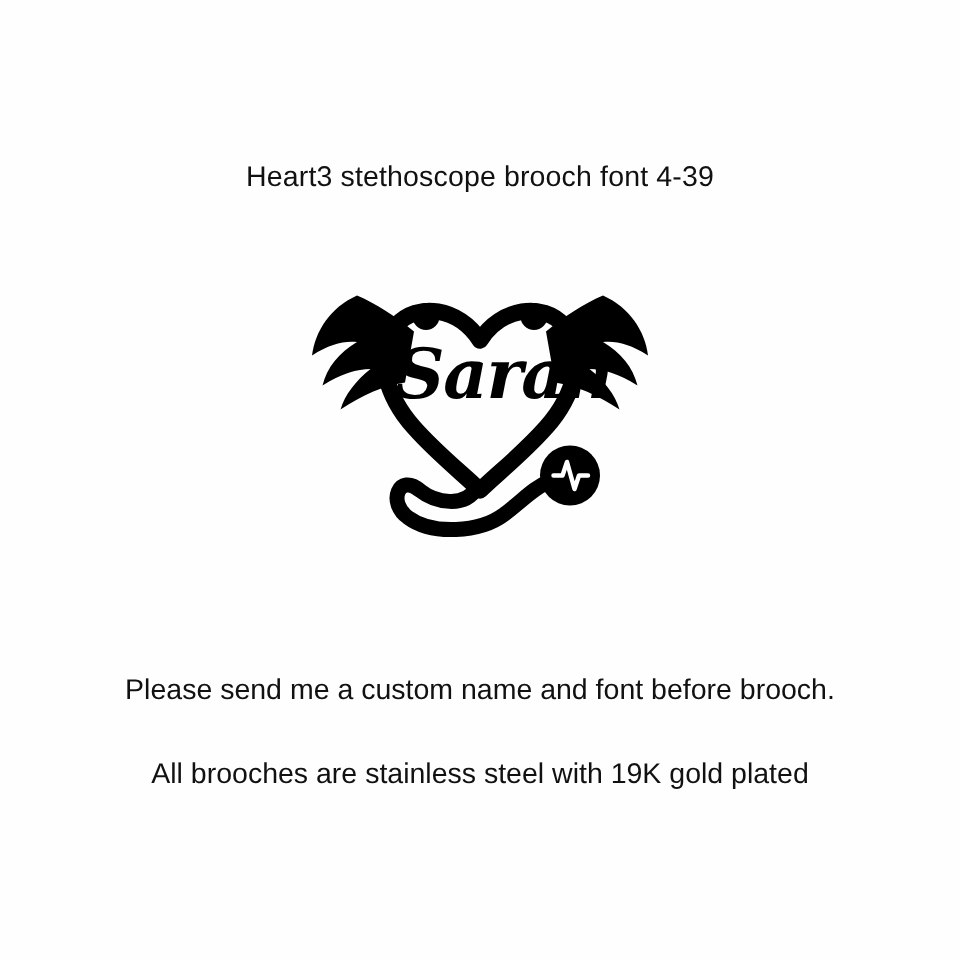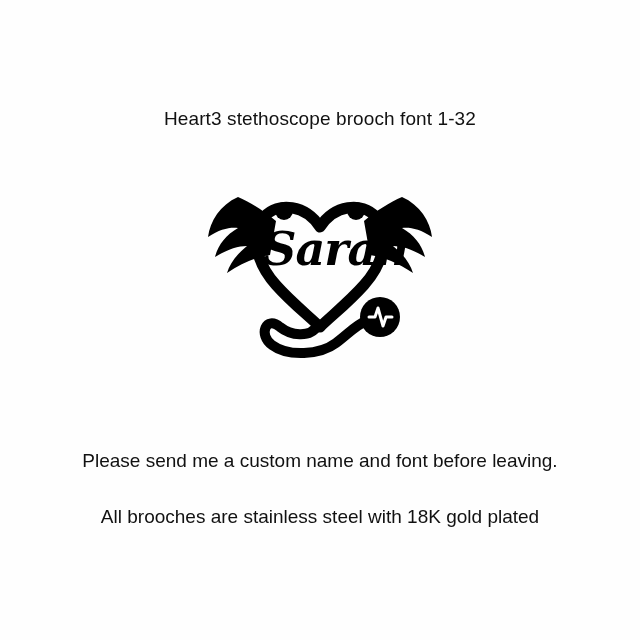--- a/index.html
+++ b/index.html
@@ -74,21 +74,21 @@
     text-align: center;
     font-size: 19px;
     color: #111111;
   }
 </style>
 </head>
 <body>
 
 <div class="page">
 
-  <div class="title-text">Heart3 stethoscope brooch font 1-32</div>
+  <div class="title-text">Heart3 stethoscope brooch font 4-39</div>
 
   <div class="artwork">
     <svg viewBox="0 0 280 200" xmlns="http://www.w3.org/2000/svg" aria-hidden="true">
       <g fill="#000000">
 
         <path d="M58 22 C40 30 30 46 28 62 C40 54 50 52 58 53 C46 60 38 70 35 82 C48 74 58 71 67 71 C57 79 50 88 47 98 C62 88 76 82 90 80 L96 46 C84 36 70 27 58 22 Z"></path>
 
         <path d="M222 22 C240 30 250 46 252 62 C240 54 230 52 222 53 C234 60 242 70 245 82 C232 74 222 71 213 71 C223 79 230 88 233 98 C218 88 204 82 190 80 L184 46 C196 36 210 27 222 22 Z"></path>
       </g>
 
@@ -110,17 +110,17 @@
                C168 159 176 150 186 146" fill="none" stroke="#000000" stroke-width="10" stroke-linecap="round"></path>
 
       <circle cx="200" cy="142" r="20" fill="#000000"></circle>
 
       <path d="M189 142 L195 142 L198 133 L203 151 L206 142 L212 142" fill="none" stroke="#ffffff" stroke-width="3" stroke-linecap="round" stroke-linejoin="round"></path>
     </svg>
   </div>
 
   <div class="name-overlay">Sarah</div>
 
-  <div class="line-1">Please send me a custom name and font before leaving.</div>
+  <div class="line-1">Please send me a custom name and font before brooch.</div>
 
-  <div class="line-2">All brooches are stainless steel with 18K gold plated</div>
+  <div class="line-2">All brooches are stainless steel with 19K gold plated</div>
 
 </div>
 
 </body></html>

